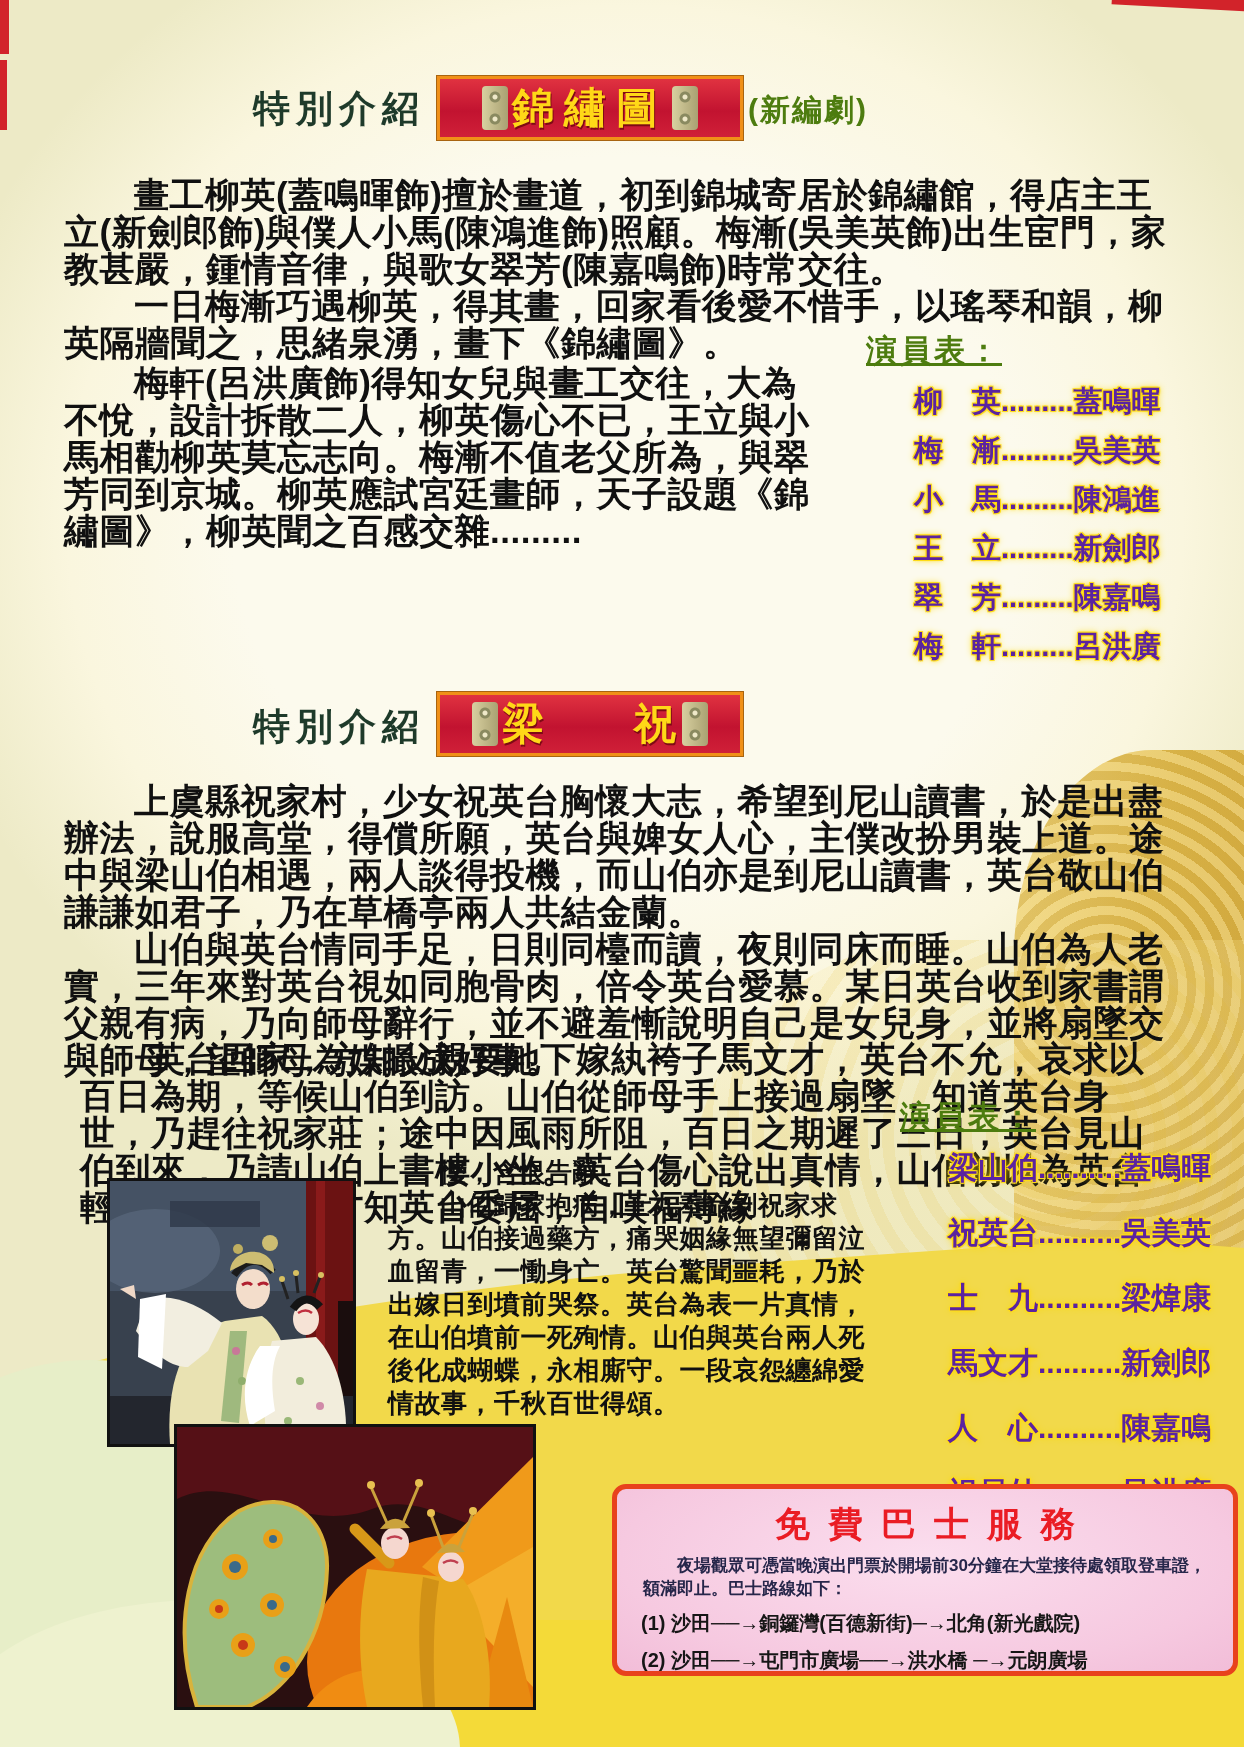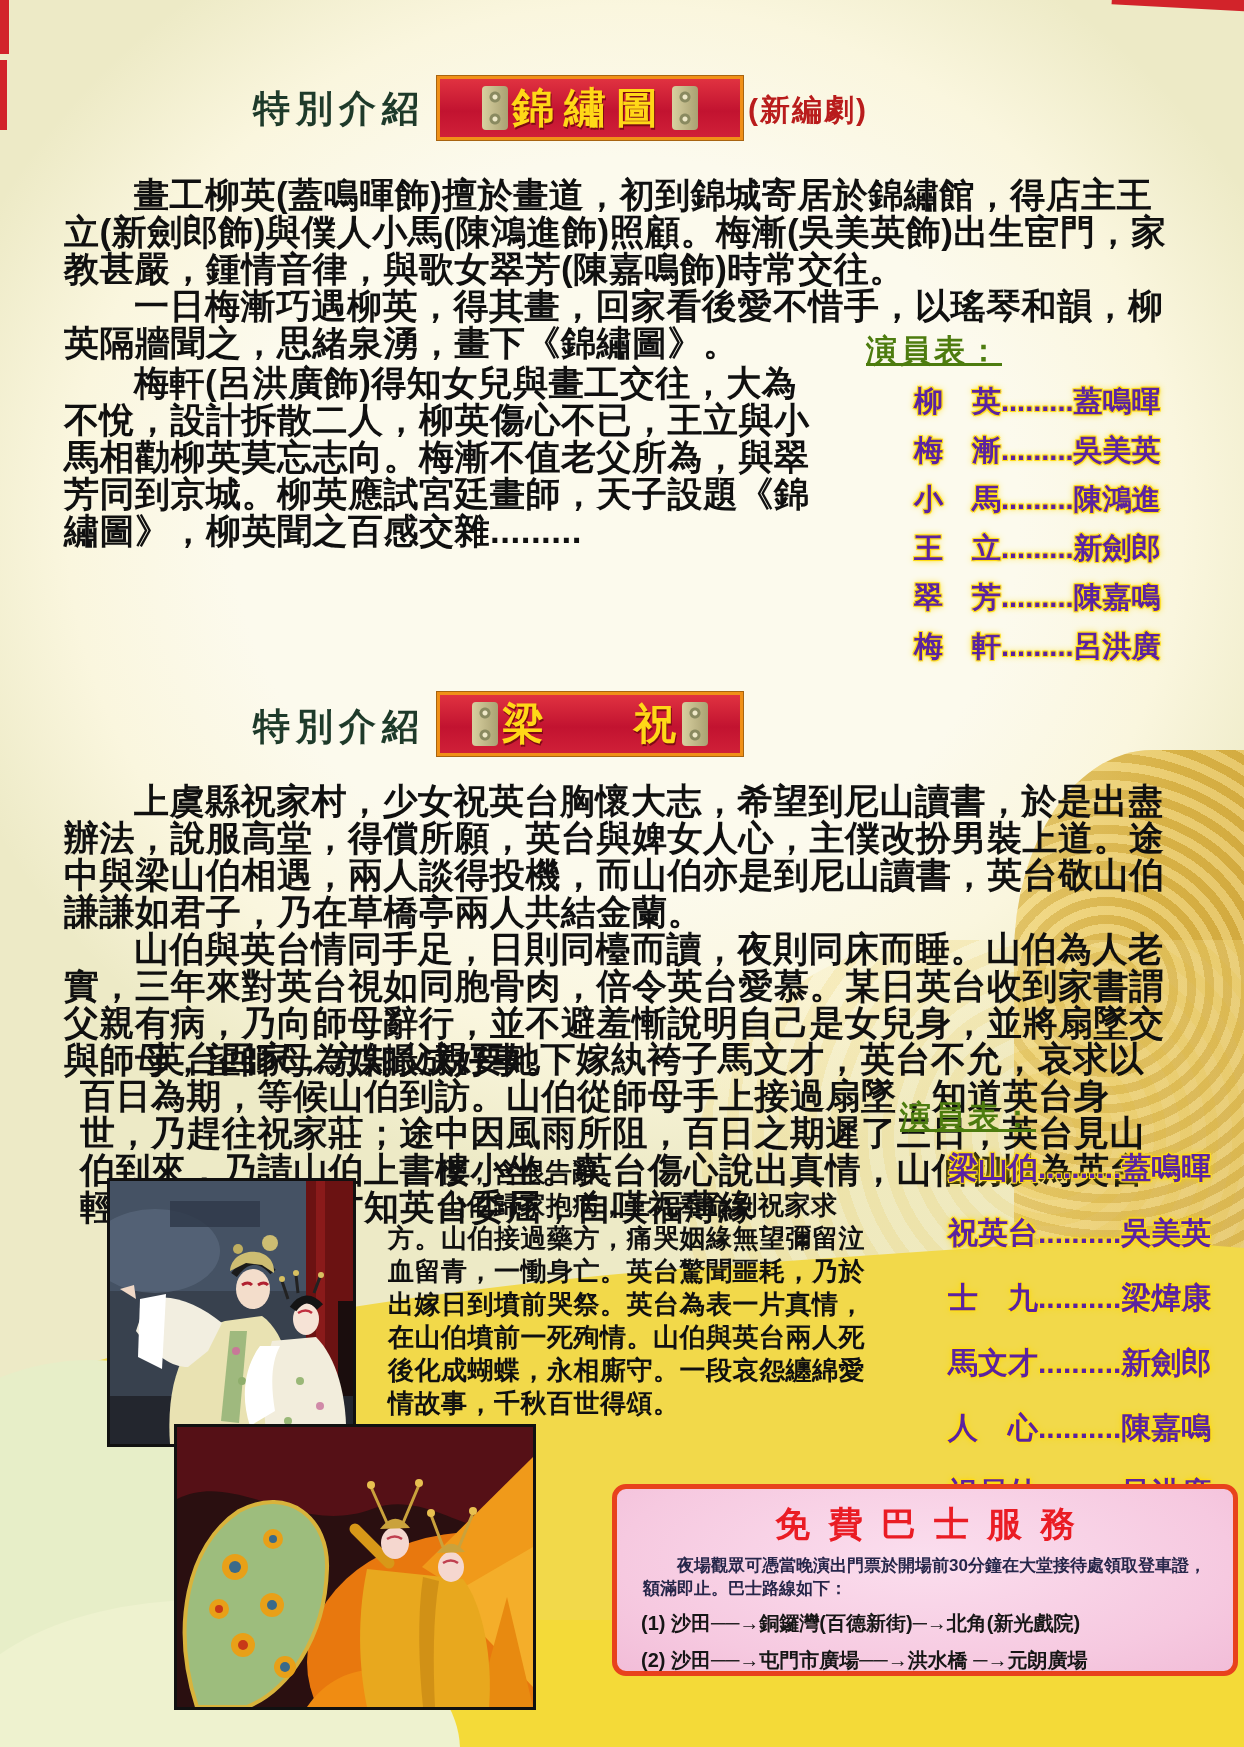--- a/index.html
+++ b/index.html
@@ -33,21 +33,21 @@
   .banner{position:absolute;width:300px;height:58px;display:flex;align-items:center;justify-content:center;
         background:linear-gradient(180deg,#e03240 0%,#c21330 55%,#d02038 100%);
         border:3px solid #f09018;box-shadow:0 0 0 1px #a86410;}
   .banner .title{color:#ffd817;font-weight:900;font-size:42px;letter-spacing:10px;
         text-shadow:1px 2px 0 #7e0a14;white-space:nowrap;}
   .scroll-end{width:26px;height:44px;flex:0 0 auto;margin:0 4px;border-radius:4px;
         background:
          radial-gradient(circle at 50% 25%,#efe9c9 2px,#8a8a60 3px 5px,rgba(0,0,0,0) 6px),
          radial-gradient(circle at 50% 75%,#efe9c9 2px,#8a8a60 3px 5px,rgba(0,0,0,0) 6px),
          linear-gradient(90deg,#d8d0a0,#a9a172);}
-  .new-tag{position:absolute;font-size:30px;font-weight:900;color:#b91c1c;letter-spacing:2px;}
+  .new-tag{position:absolute;font-size:30px;font-weight:900;color:#4d7c0f;letter-spacing:2px;}
   
   .txt{position:absolute;color:#101010;font-weight:700;font-size:35px;line-height:37px;letter-spacing:.5px;}
   .txt p{margin:0;text-indent:2em;}
   .mid{font-size:26px;line-height:33px;}
   .noindent{text-indent:0;}
   
   .cast{position:absolute;}
   .cast-header{font-size:31px;font-weight:900;color:#4d7c0f;letter-spacing:3px;margin:0 0 10px 0;text-decoration:underline;}
   .cast-row{font-size:29px;font-weight:900;color:#5b23a0;white-space:nowrap;
         text-shadow:0 0 3px #ffd900,0 0 7px #ffd900,1px 1px 0 #ffdf2e,-1px -1px 0 #ffdf2e,

